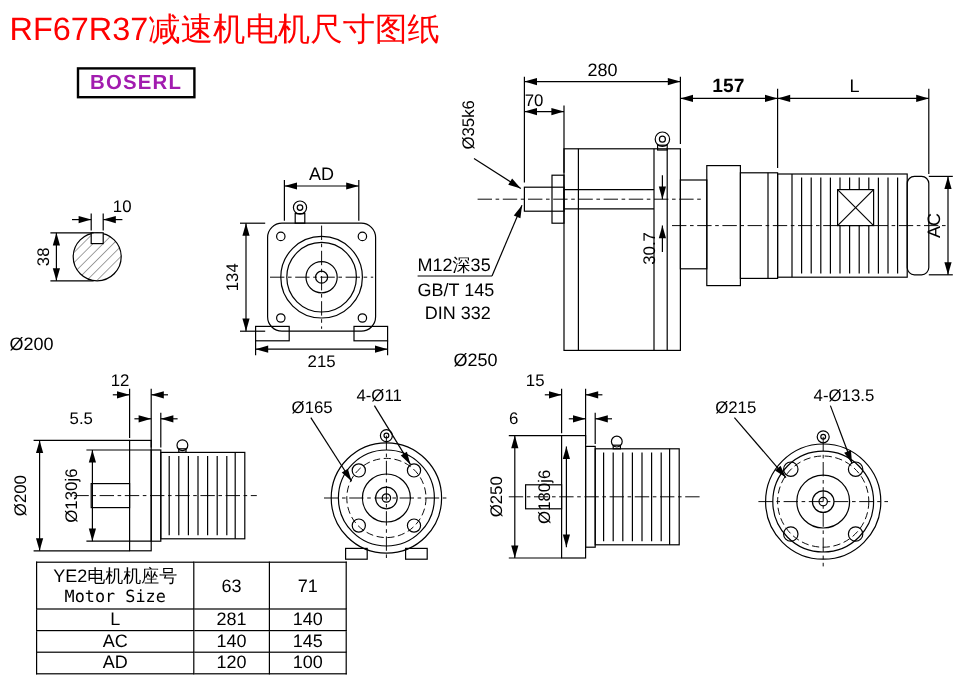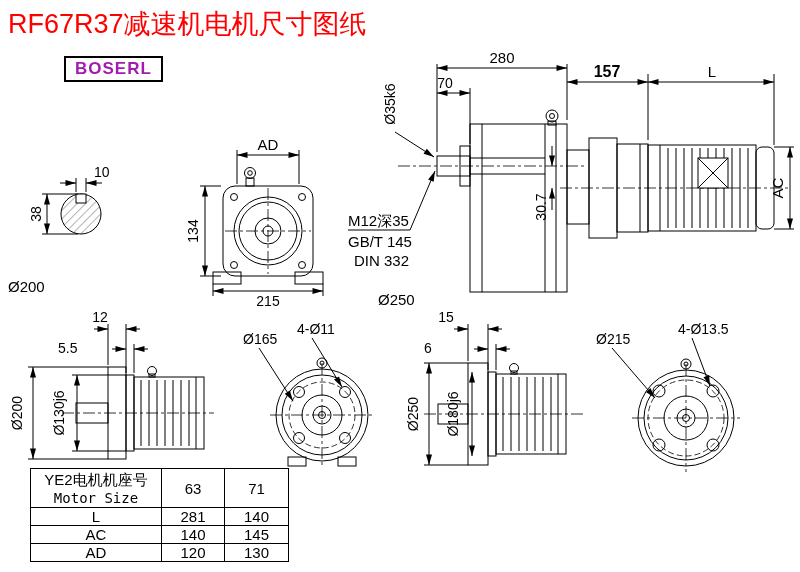--- a/index.html
+++ b/index.html
@@ -322,16 +322,16 @@
     <td>140</td>
   </tr>
   <tr class="row">
     <td>AC</td>
     <td>140</td>
     <td>145</td>
   </tr>
   <tr class="row">
     <td>AD</td>
     <td>120</td>
-    <td>130</td>
+    <td>100</td>
   </tr>
 </tbody>
   </table>
 
 </body></html>

